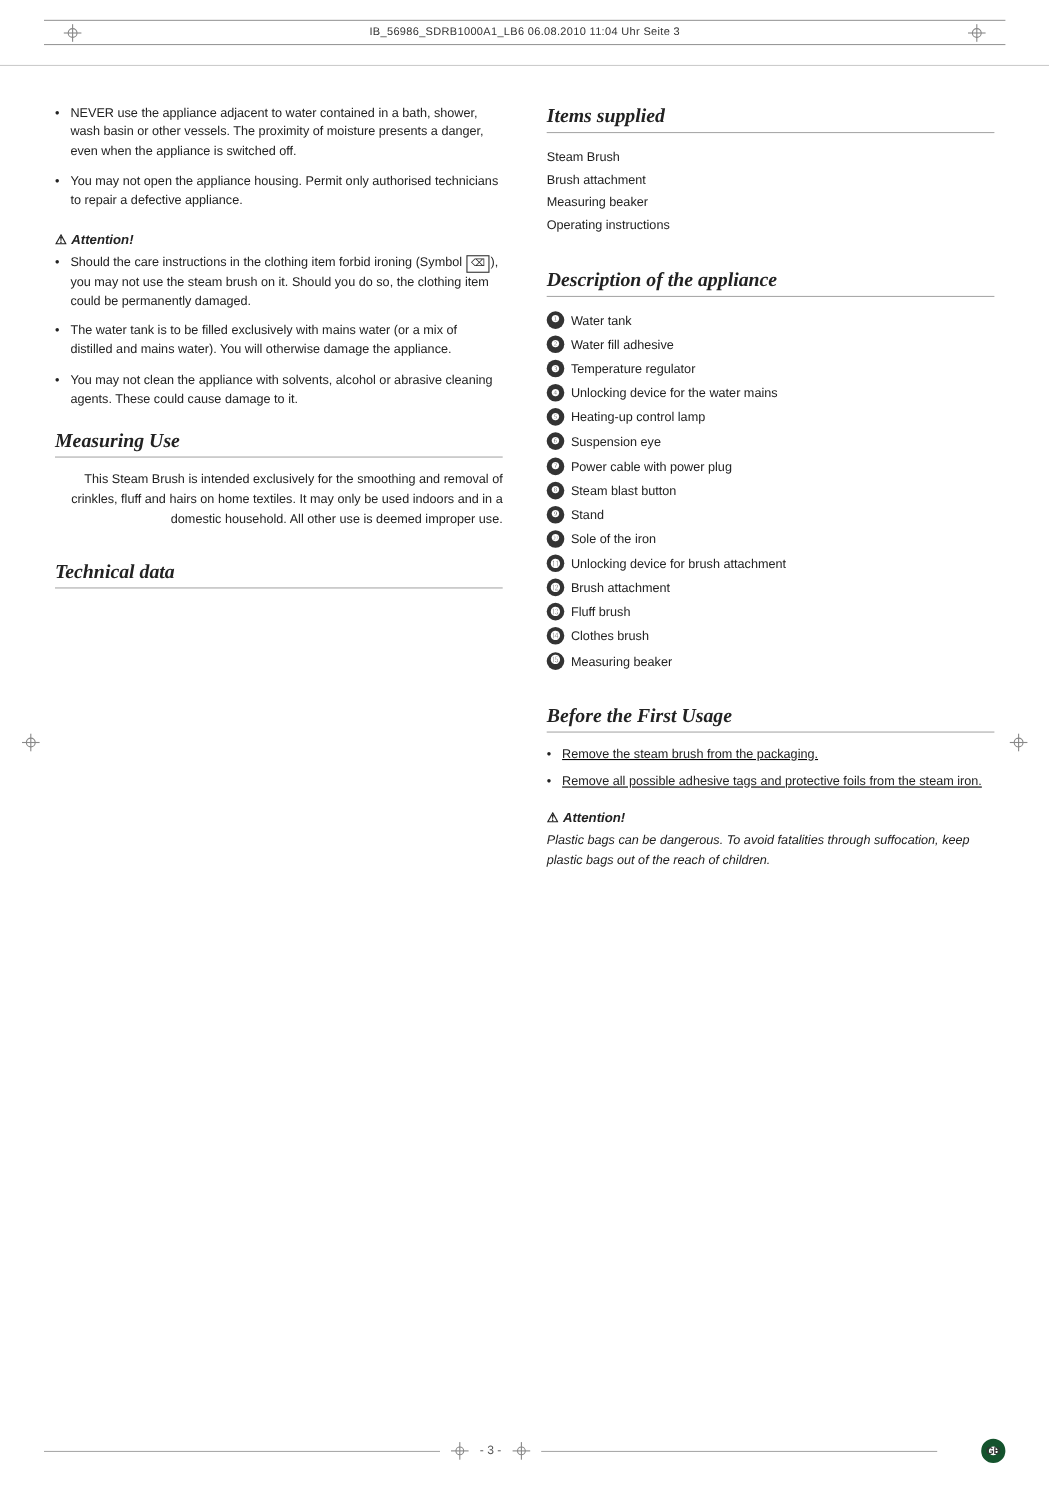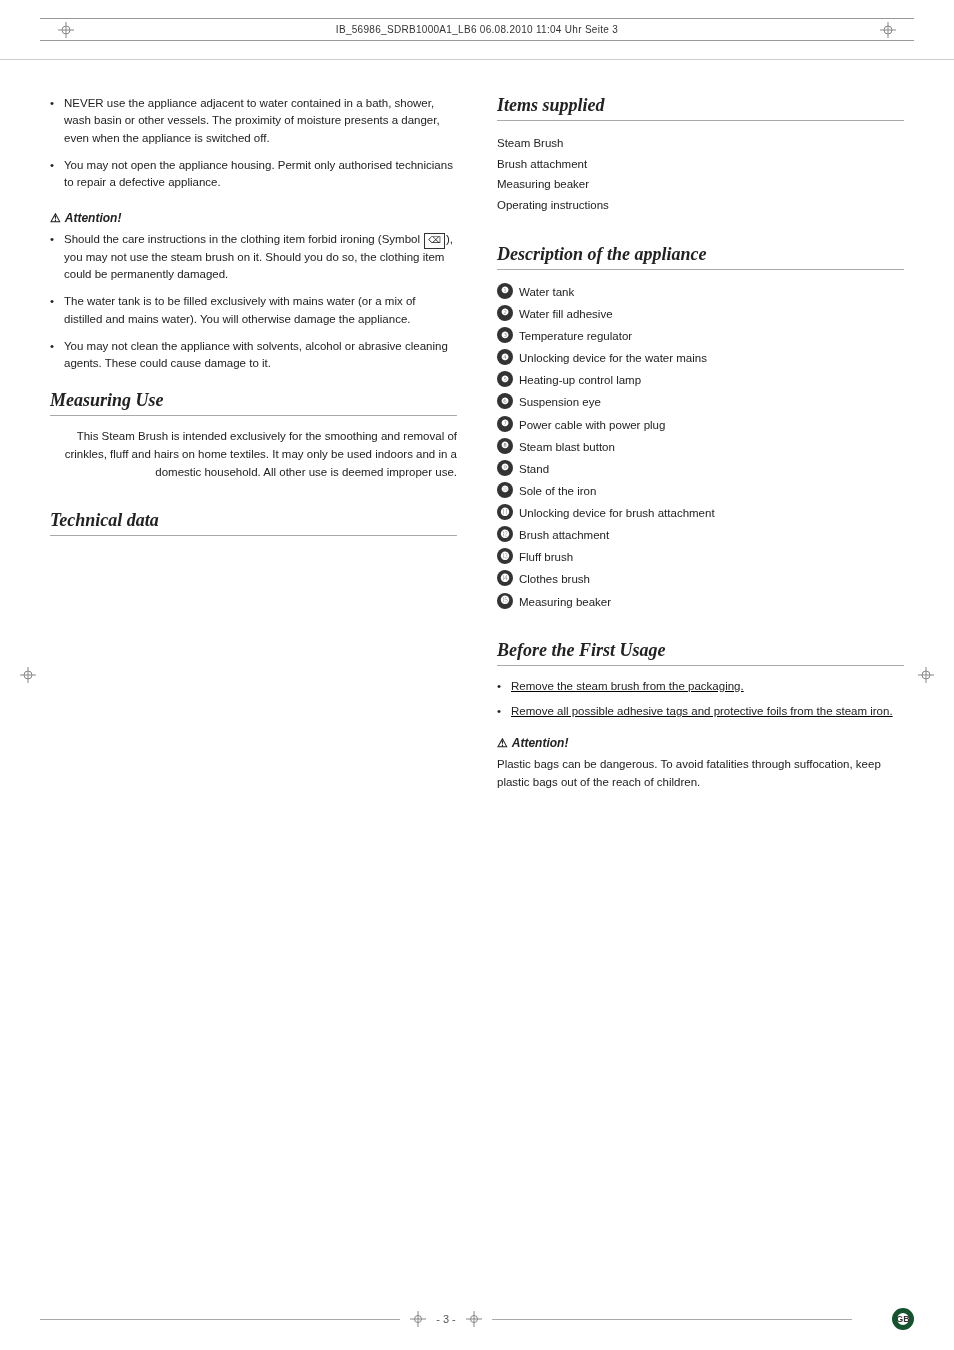--- a/index.html
+++ b/index.html
@@ -285,20 +285,21 @@
       content: '•';
       position: absolute;
       left: 0;
     }
 
     .attention-text {
       font-size: 11.5px;
       line-height: 1.55;
       color: #222;
       margin-top: 4px;
+      font-style: italic;
     }
 
     
     .footer {
       position: absolute;
       bottom: 20px;
       left: 0;
       right: 0;
       display: flex;
       align-items: center;
@@ -326,21 +327,21 @@
       align-items: center;
       gap: 10px;
     }
 
     .footer-page {
       font-size: 11px;
       color: #555;
     }
 
     .gb-badge {
-      border: 5px solid #14532d;
+      border: 7px solid #14532d;
       border-radius: 50%;
       width: 22px;
       height: 22px;
       display: flex;
       align-items: center;
       justify-content: center;
       font-size: 9px;
       font-weight: bold;
       color: #333;
       margin-right: 40px;

